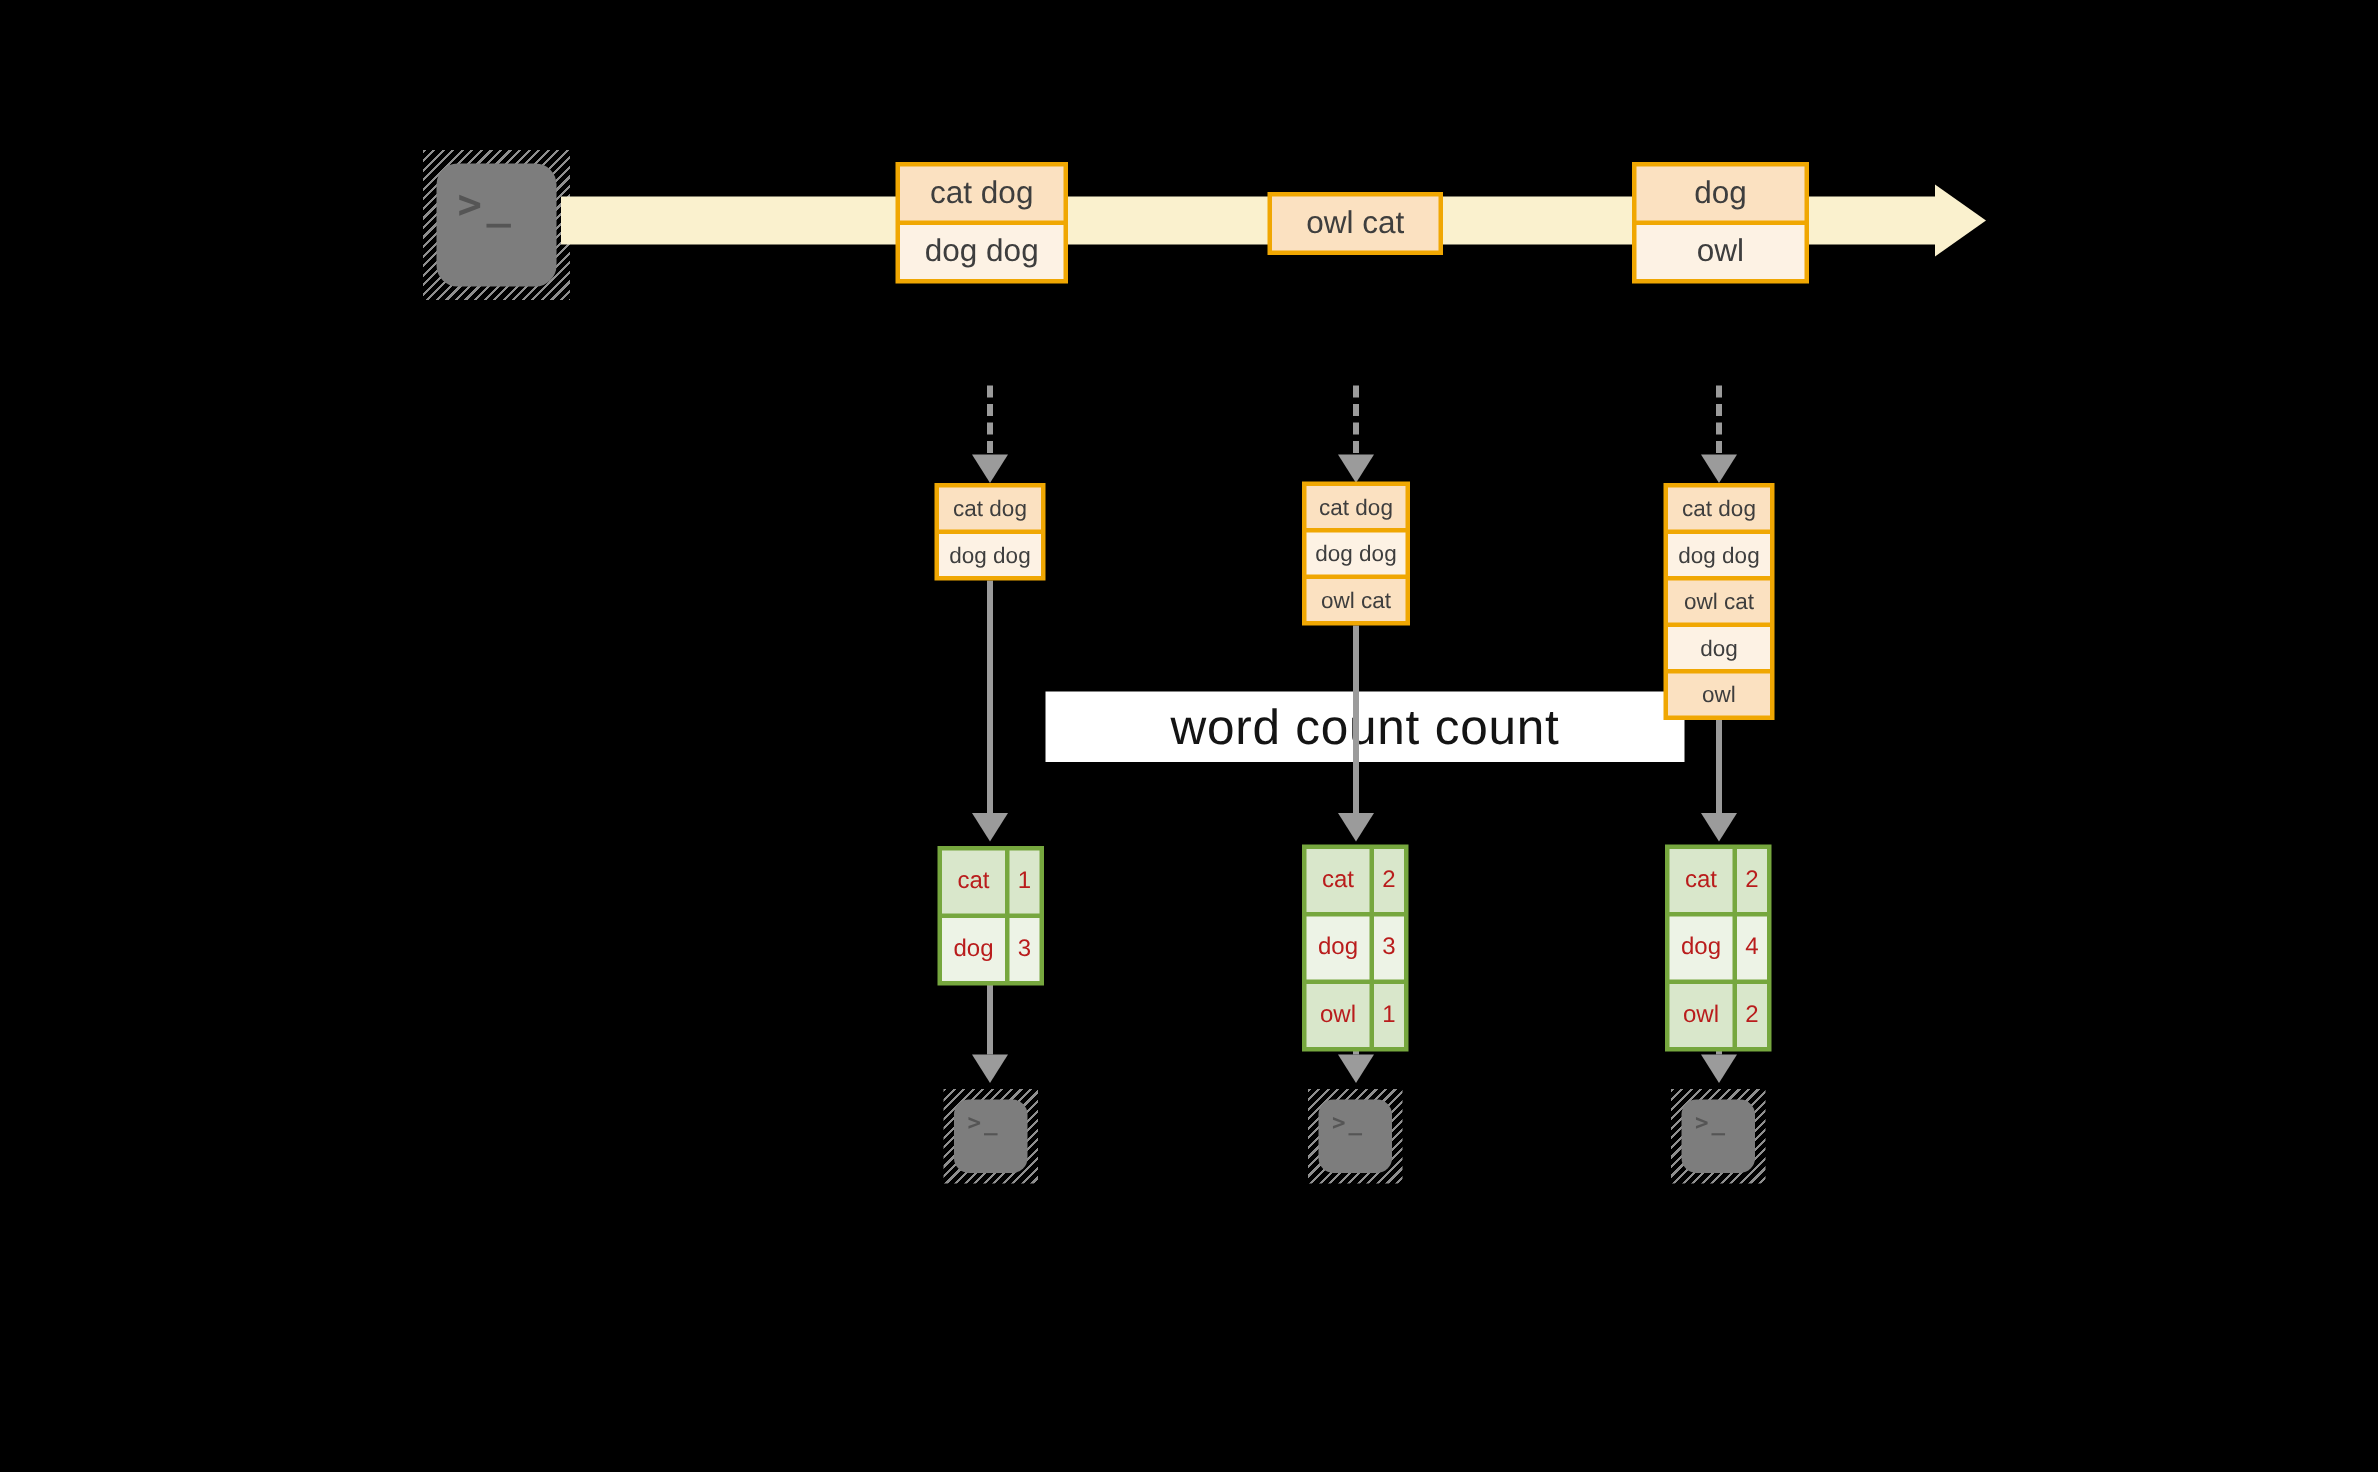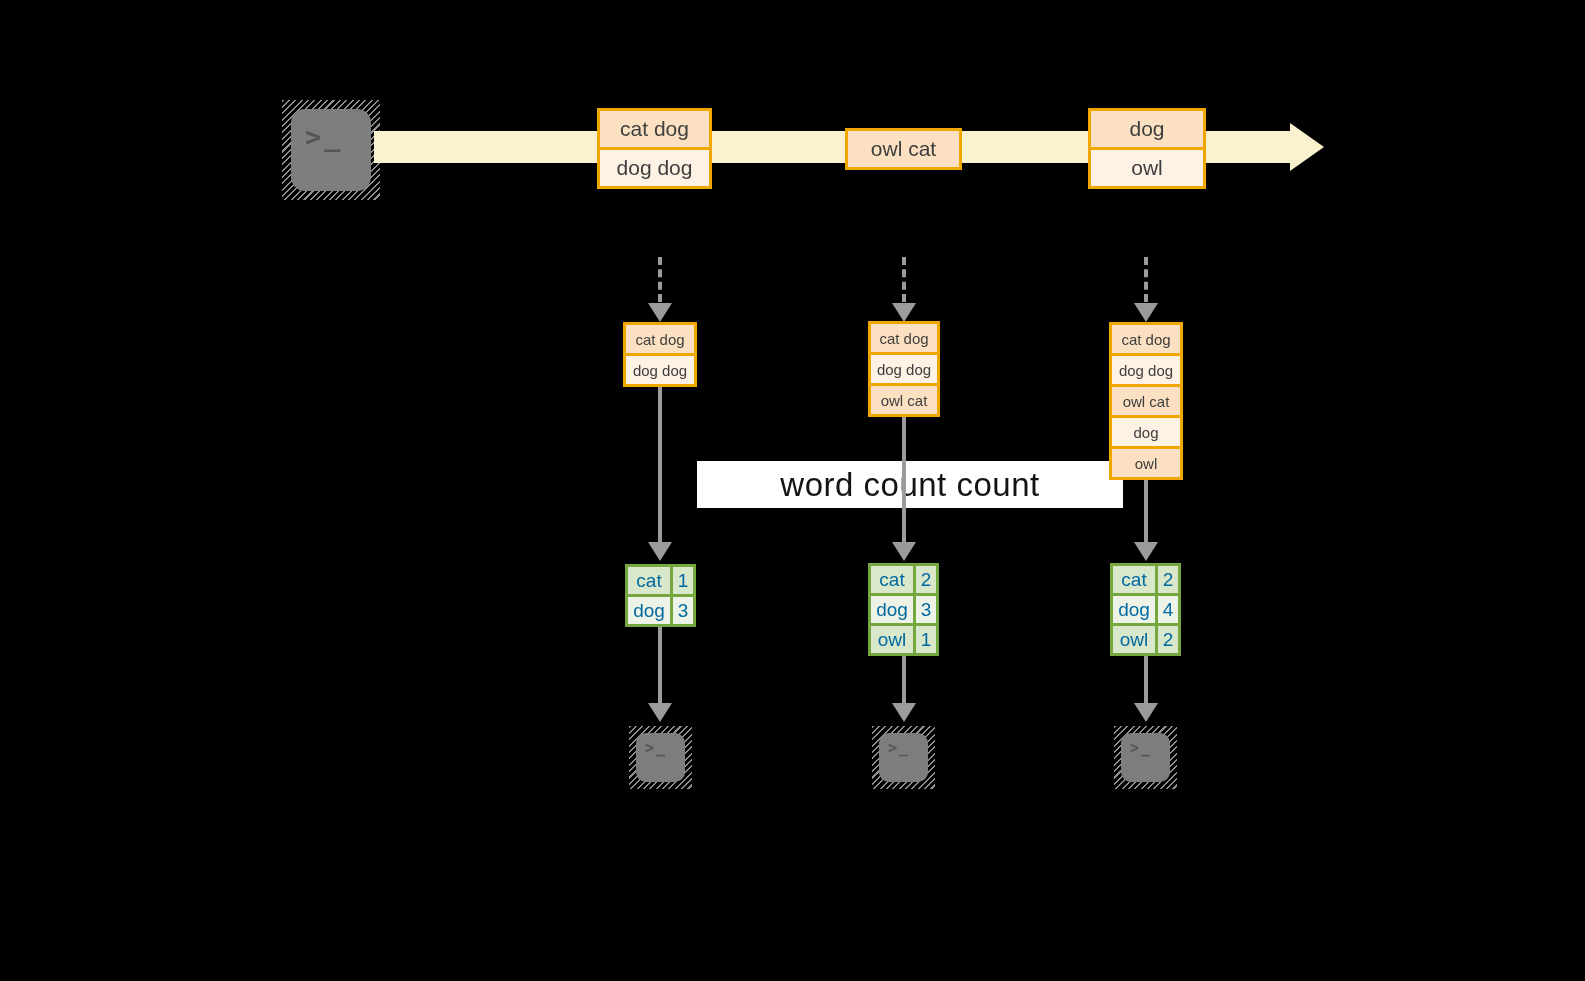--- a/index.html
+++ b/index.html
@@ -47,21 +47,21 @@
   .vdash{position:absolute;width:0;border-left:4px dashed var(--arrow);z-index:2;}
   .ahead{position:absolute;width:0;height:0;border-left:12px solid transparent;border-right:12px solid transparent;
          border-top:19px solid var(--arrow);z-index:2;}
 
   
   .qlabel{position:absolute;left:697px;top:461px;width:426px;height:47px;background:#fff;z-index:1;
           display:flex;align-items:center;justify-content:center;font-size:33px;color:#141414;letter-spacing:0.5px;}
 
   
   .wc-table{position:absolute;background:var(--green);padding:3px;display:grid;grid-template-columns:42px 20px;gap:3px;z-index:3;}
-  .wc-cell{height:27px;display:flex;align-items:center;justify-content:center;font-size:19px;color:#0369a1;}
+  .wc-cell{height:42px;display:flex;align-items:center;justify-content:center;font-size:16px;color:#b91c1c;}
   .wc-cell.dark{background:var(--gcell-dark);}
   .wc-cell.light{background:var(--gcell-light);}
 </style>
 </head>
 <body>
 
 <div class="canvas">
 
   <div class="term term-lg" style="left:282px;top:100px;">
     <div class="term-inner">

